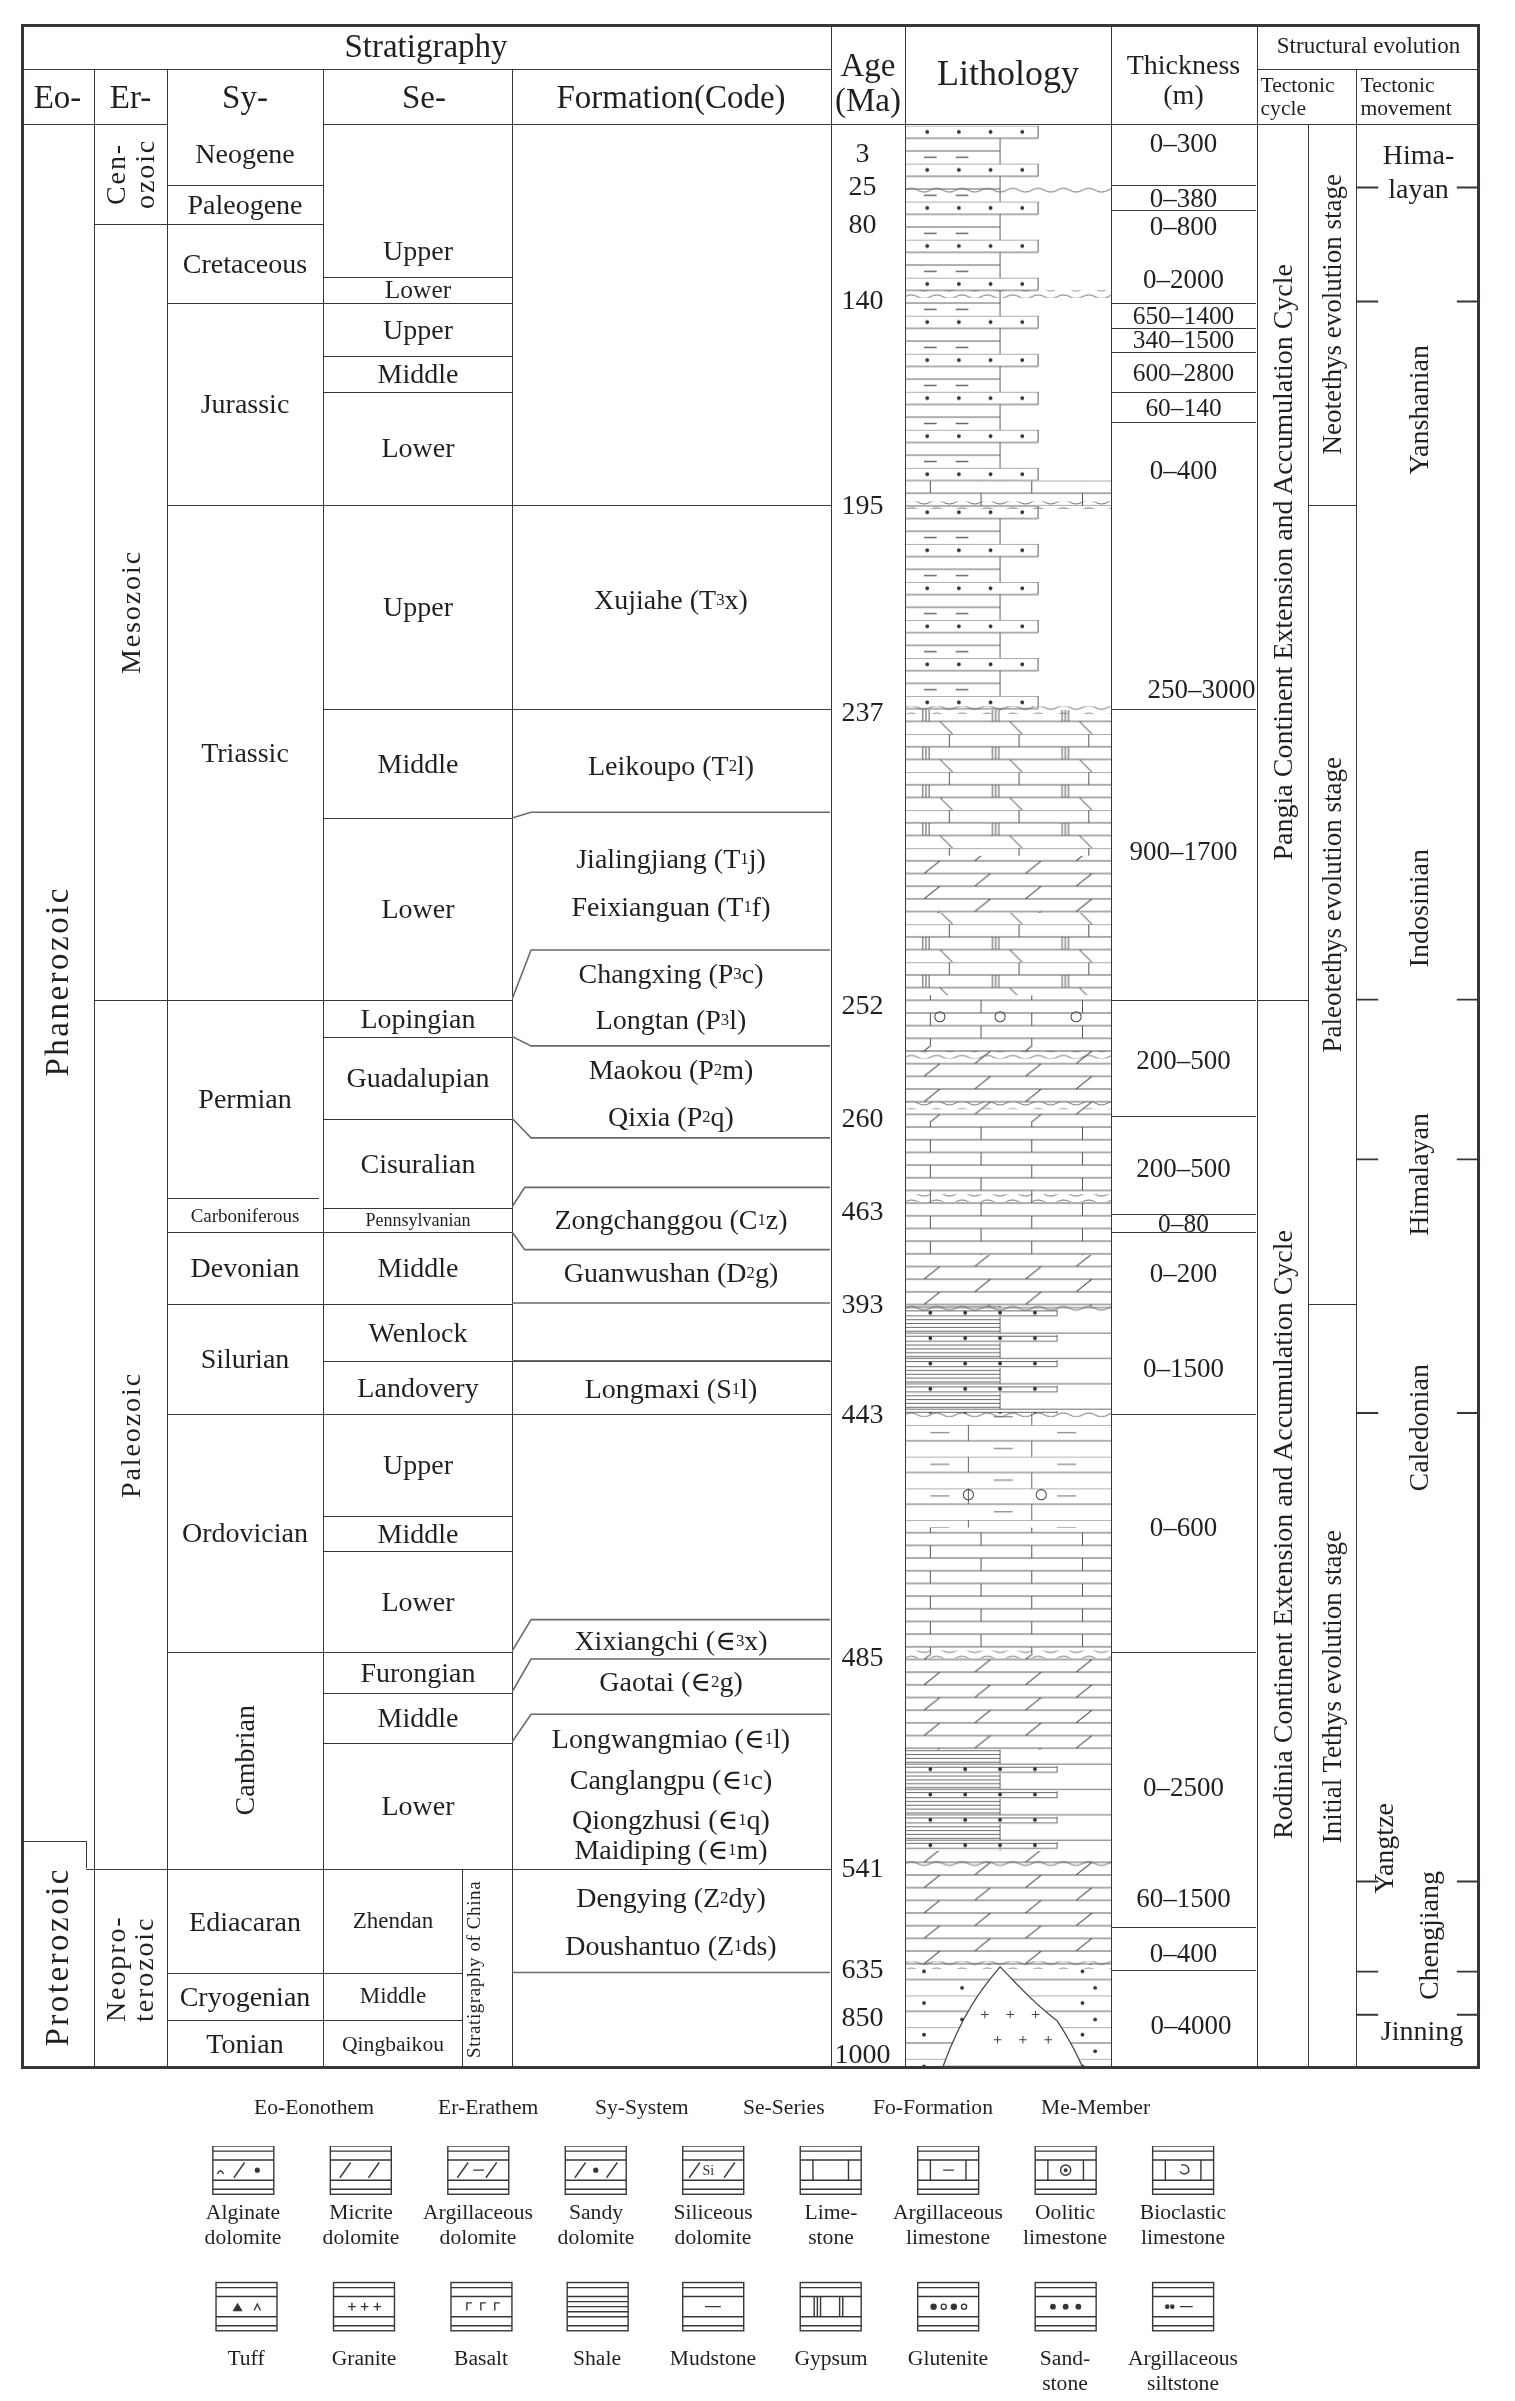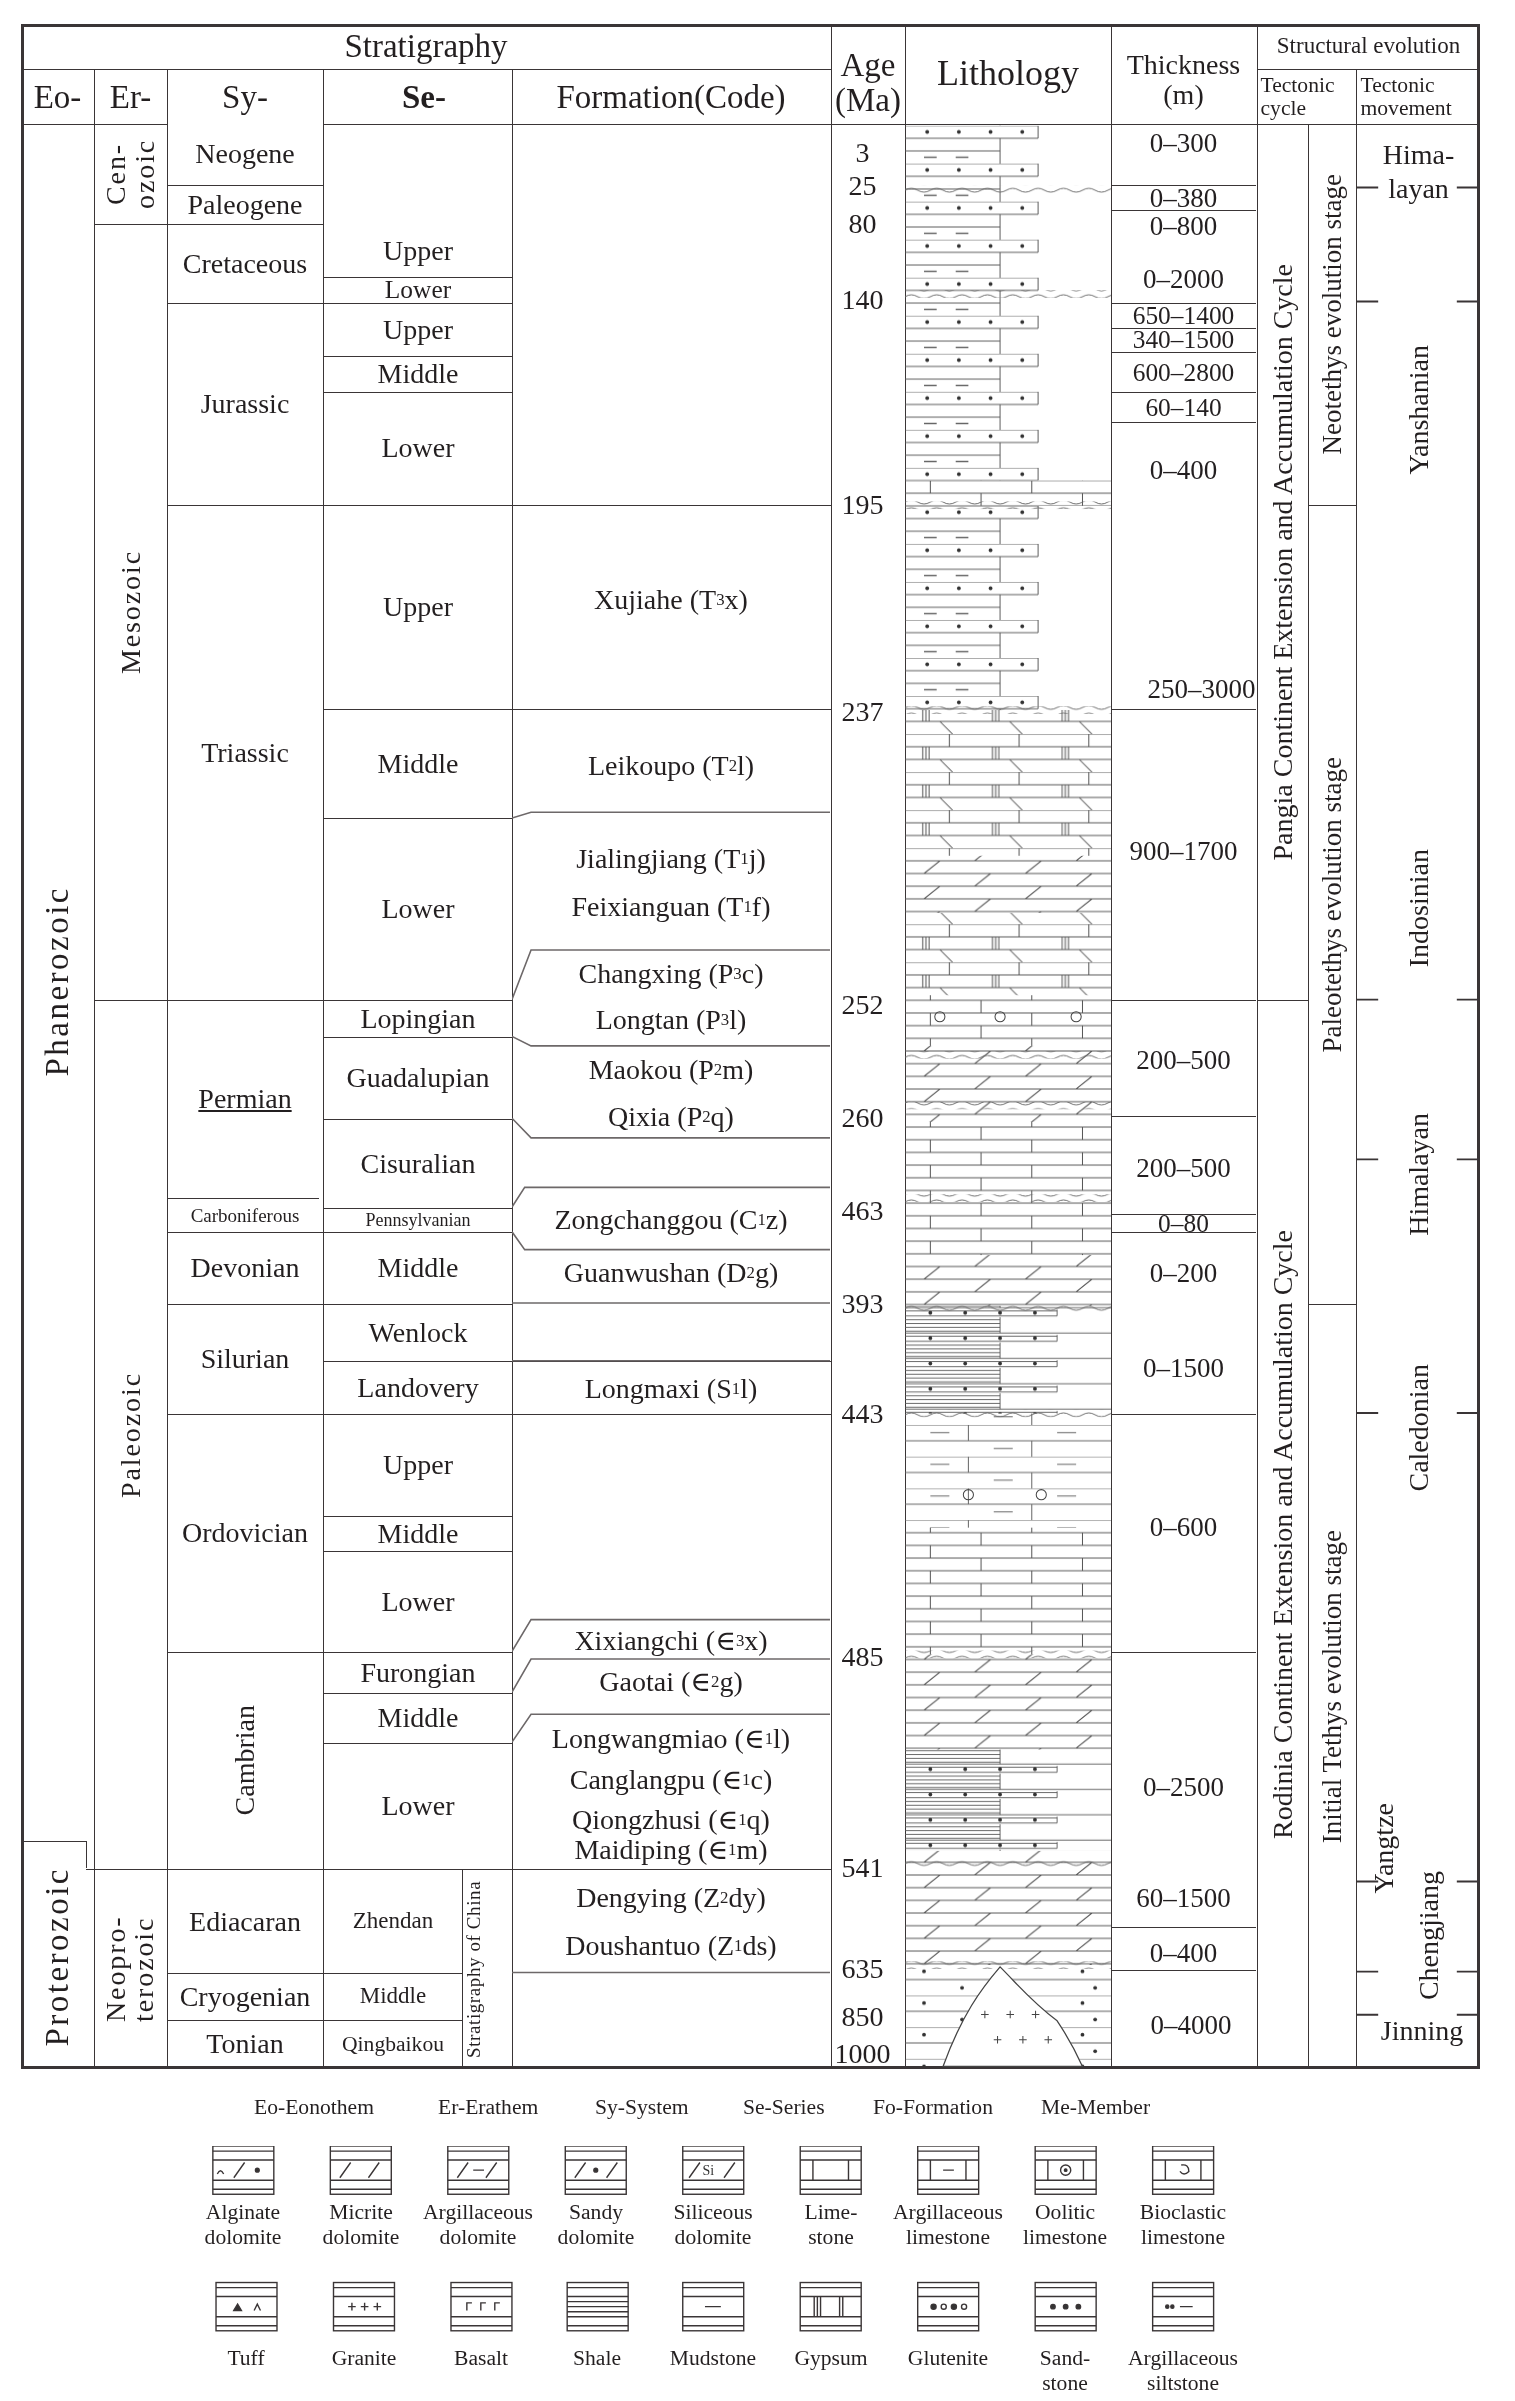--- a/index.html
+++ b/index.html
@@ -43,21 +43,21 @@
 <div class="vl" style="left:1257px;top:24px;height:2045px;"></div>
 <div class="vl" style="left:1308px;top:124px;height:1944px;"></div>
 <div class="vl" style="left:1356px;top:69px;height:2000px;"></div>
 
 <div class="vl" style="left:462px;top:1869px;height:200px;"></div>
 
 <div class="cell t52" style="left:21px;top:24px;width:810px;height:44px;">Stratigraphy</div>
 <div class="cell t52" style="left:21px;top:69px;width:73px;height:56px;">Eo-</div>
 <div class="cell t52" style="left:94px;top:69px;width:73px;height:56px;">Er-</div>
 <div class="cell t52" style="left:167px;top:69px;width:156px;height:56px;">Sy-</div>
-<div class="cell t52" style="left:323px;top:69px;width:202px;height:56px;font-weight:bold;">Se-</div>
+<div class="cell t52" style="left:323px;top:69px;width:202px;height:56px;">Se-</div>
 <div class="cell t52" style="left:512px;top:69px;width:318px;height:56px;">Formation(Code)</div>
 <div class="cell t52" style="left:831px;top:38px;width:74px;height:89px;flex-direction:column;">
   <span>Age</span>
   <span>(Ma)</span>
 </div>
 <div class="cell t56" style="left:905px;top:24px;width:206px;height:100px;">Lithology</div>
 <div class="cell t44" style="left:1111px;top:38px;width:145px;height:83px;flex-direction:column;">
   <span>Thickness</span>
   <span>(m)</span>
 </div>
@@ -92,21 +92,21 @@
 </div>
 
 <div class="cell t44" style="left:167px;top:124px;width:156px;height:60px;">Neogene</div>
 <div class="hl" style="left:167px;top:185px;width:156px;"></div>
 <div class="cell t44" style="left:167px;top:185px;width:156px;height:39px;">Paleogene</div>
 <div class="cell t44" style="left:167px;top:224px;width:156px;height:79px;">Cretaceous</div>
 <div class="hl" style="left:167px;top:303px;width:346px;"></div>
 <div class="cell t44" style="left:167px;top:303px;width:156px;height:202px;">Jurassic</div>
 <div class="hl" style="left:167px;top:505px;width:664px;"></div>
 <div class="cell t44" style="left:167px;top:505px;width:156px;height:495px;">Triassic</div>
-<div class="cell t44" style="left:167px;top:1000px;width:156px;height:197px;text-decoration:underline;">Permian</div>
+<div class="cell t44" style="left:167px;top:1000px;width:156px;height:197px;">Permian</div>
 <div class="hl" style="left:167px;top:1198px;width:152px;"></div>
 <div class="cell t30" style="left:167px;top:1200px;width:156px;height:32px;">Carboniferous</div>
 <div class="hl" style="left:167px;top:1232px;width:346px;"></div>
 <div class="cell t44" style="left:167px;top:1232px;width:156px;height:71px;">Devonian</div>
 <div class="hl" style="left:167px;top:1304px;width:346px;"></div>
 <div class="cell t44" style="left:167px;top:1304px;width:156px;height:110px;">Silurian</div>
 <div class="hl" style="left:167px;top:1414px;width:664px;"></div>
 <div class="cell t44" style="left:167px;top:1414px;width:156px;height:238px;">Ordovician</div>
 <div class="hl" style="left:167px;top:1652px;width:346px;"></div>
 <div class="cell t44" style="left:167px;top:1652px;width:156px;height:217px;">

